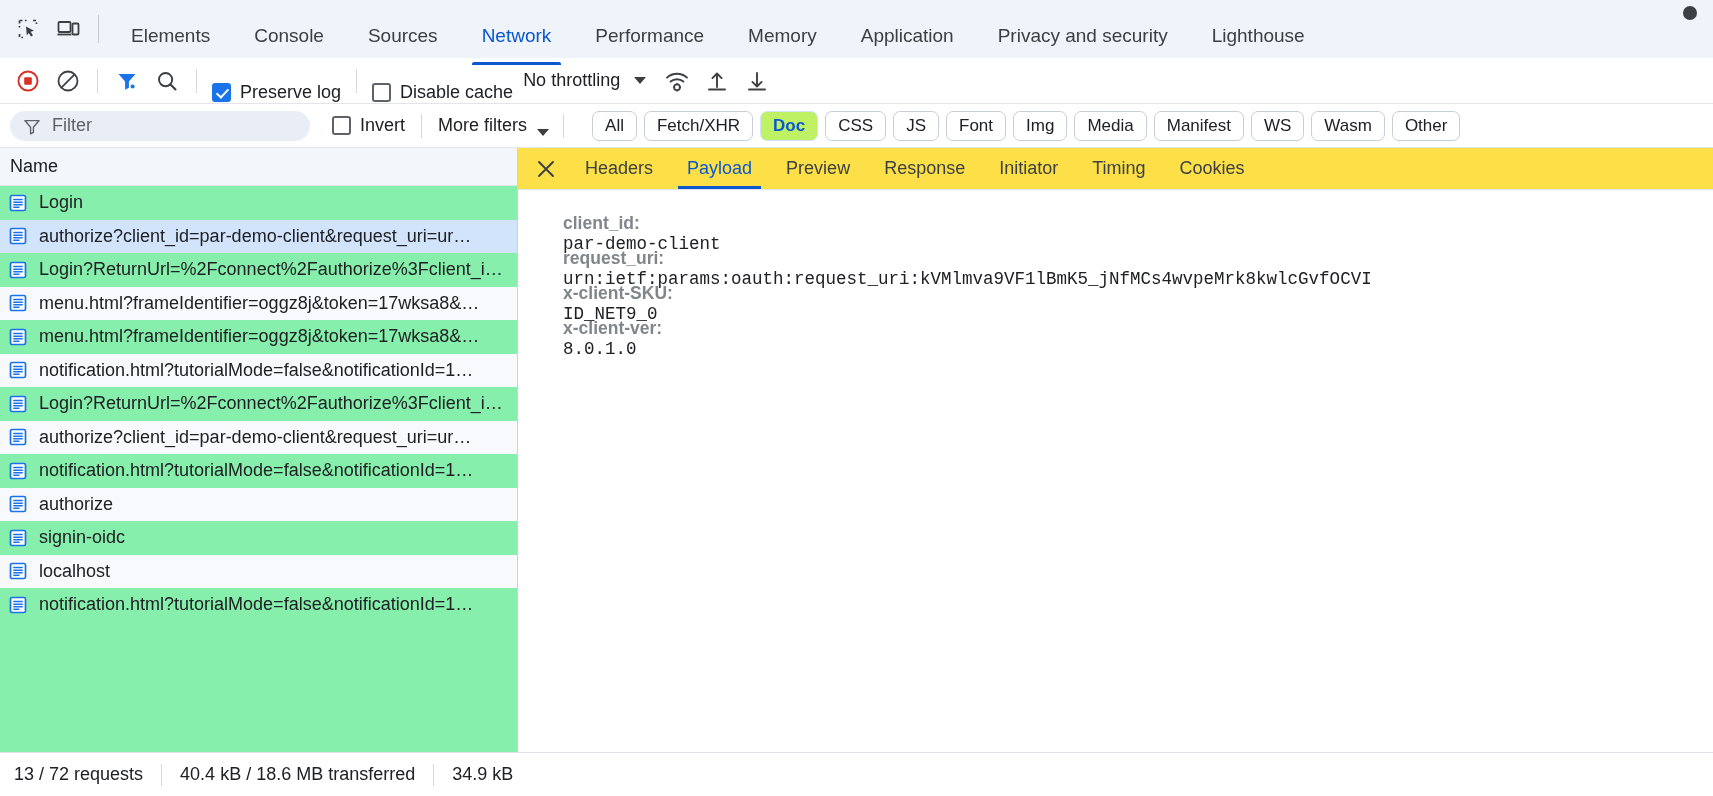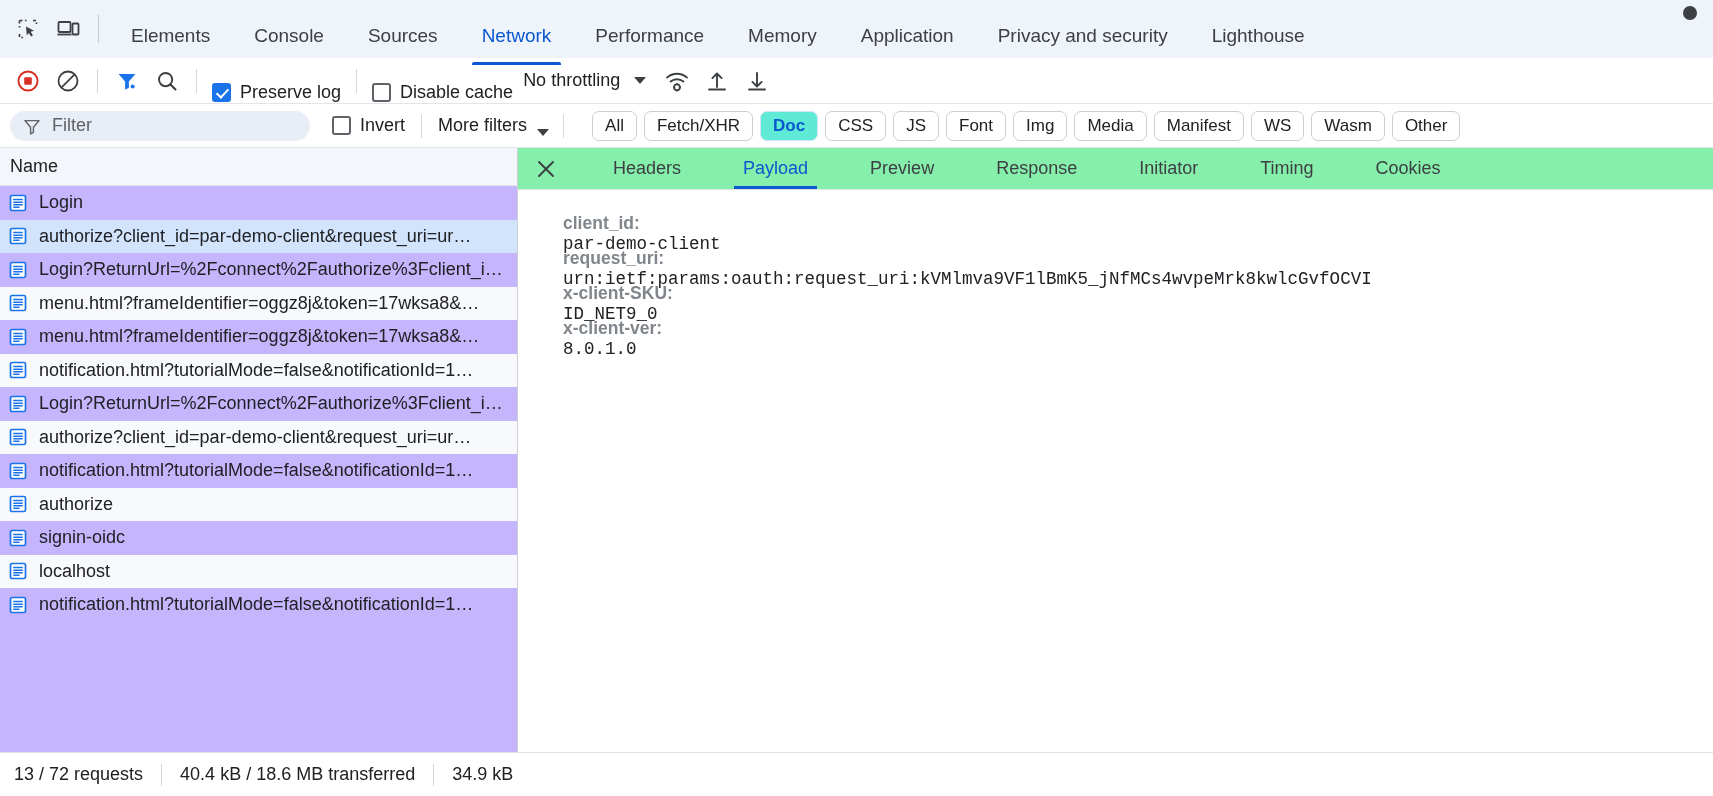--- a/index.html
+++ b/index.html
@@ -117,32 +117,32 @@
   }
   .chips { display: flex; align-items: center; margin-left: 14px; gap: 7px; }
   .chip {
     height: 30px; padding: 0 12px;
     border: 1px solid #c9ced6; border-radius: 7px;
     display: flex; align-items: center; justify-content: center;
     font-size: 17px; color: #202124; cursor: pointer; white-space: nowrap;
     background: #fff;
   }
   .chip.active {
-    background: #5eead4; border-color: #d3e3fd; color: #0b57d0; font-weight: 600;
+    background: #bef264; border-color: #d3e3fd; color: #0b57d0; font-weight: 600;
   }
 
   
   .main { flex: 1; display: flex; min-height: 0; }
 
   
   .leftpane {
     width: 518px; min-width: 518px;
     display: flex; flex-direction: column;
     border-right: 1px solid #cdd1d6;
-    background: #c4b5fd; min-height: 0;
+    background: #86efac; min-height: 0;
   }
   .lp-head {
     height: 38px; min-height: 38px;
     background: #f3f6fb;
     display: flex; align-items: center;
     padding-left: 10px;
     border-bottom: 1px solid #dfe2e6;
     font-size: 18px; color: #202124;
   }
   .lp-list { flex: 1; overflow: hidden; }
@@ -158,25 +158,24 @@
   .doc-ico { width: 20px; height: 20px; flex: 0 0 auto; margin-right: 11px; }
   .req-name {
     overflow: hidden; text-overflow: ellipsis; white-space: nowrap;
     flex: 1; min-width: 0;
   }
 
   
   .rightpane { flex: 1; display: flex; flex-direction: column; min-width: 0; background: #fff; }
   .rp-tabs {
     height: 42px; min-height: 42px;
-    background: #86efac;
+    background: #fde047;
     display: flex; align-items: stretch;
     border-bottom: 1px solid #dfe2e6;
     padding-left: 6px;
-    gap: 28px;
   }
   .close-x {
     width: 44px; display: flex; align-items: center; justify-content: center;
     cursor: pointer; flex: 0 0 auto;
   }
   .rtab {
     display: flex; align-items: center; padding: 0 17px;
     font-size: 18px; color: #3c4043; cursor: pointer;
     position: relative; white-space: nowrap;
   }

